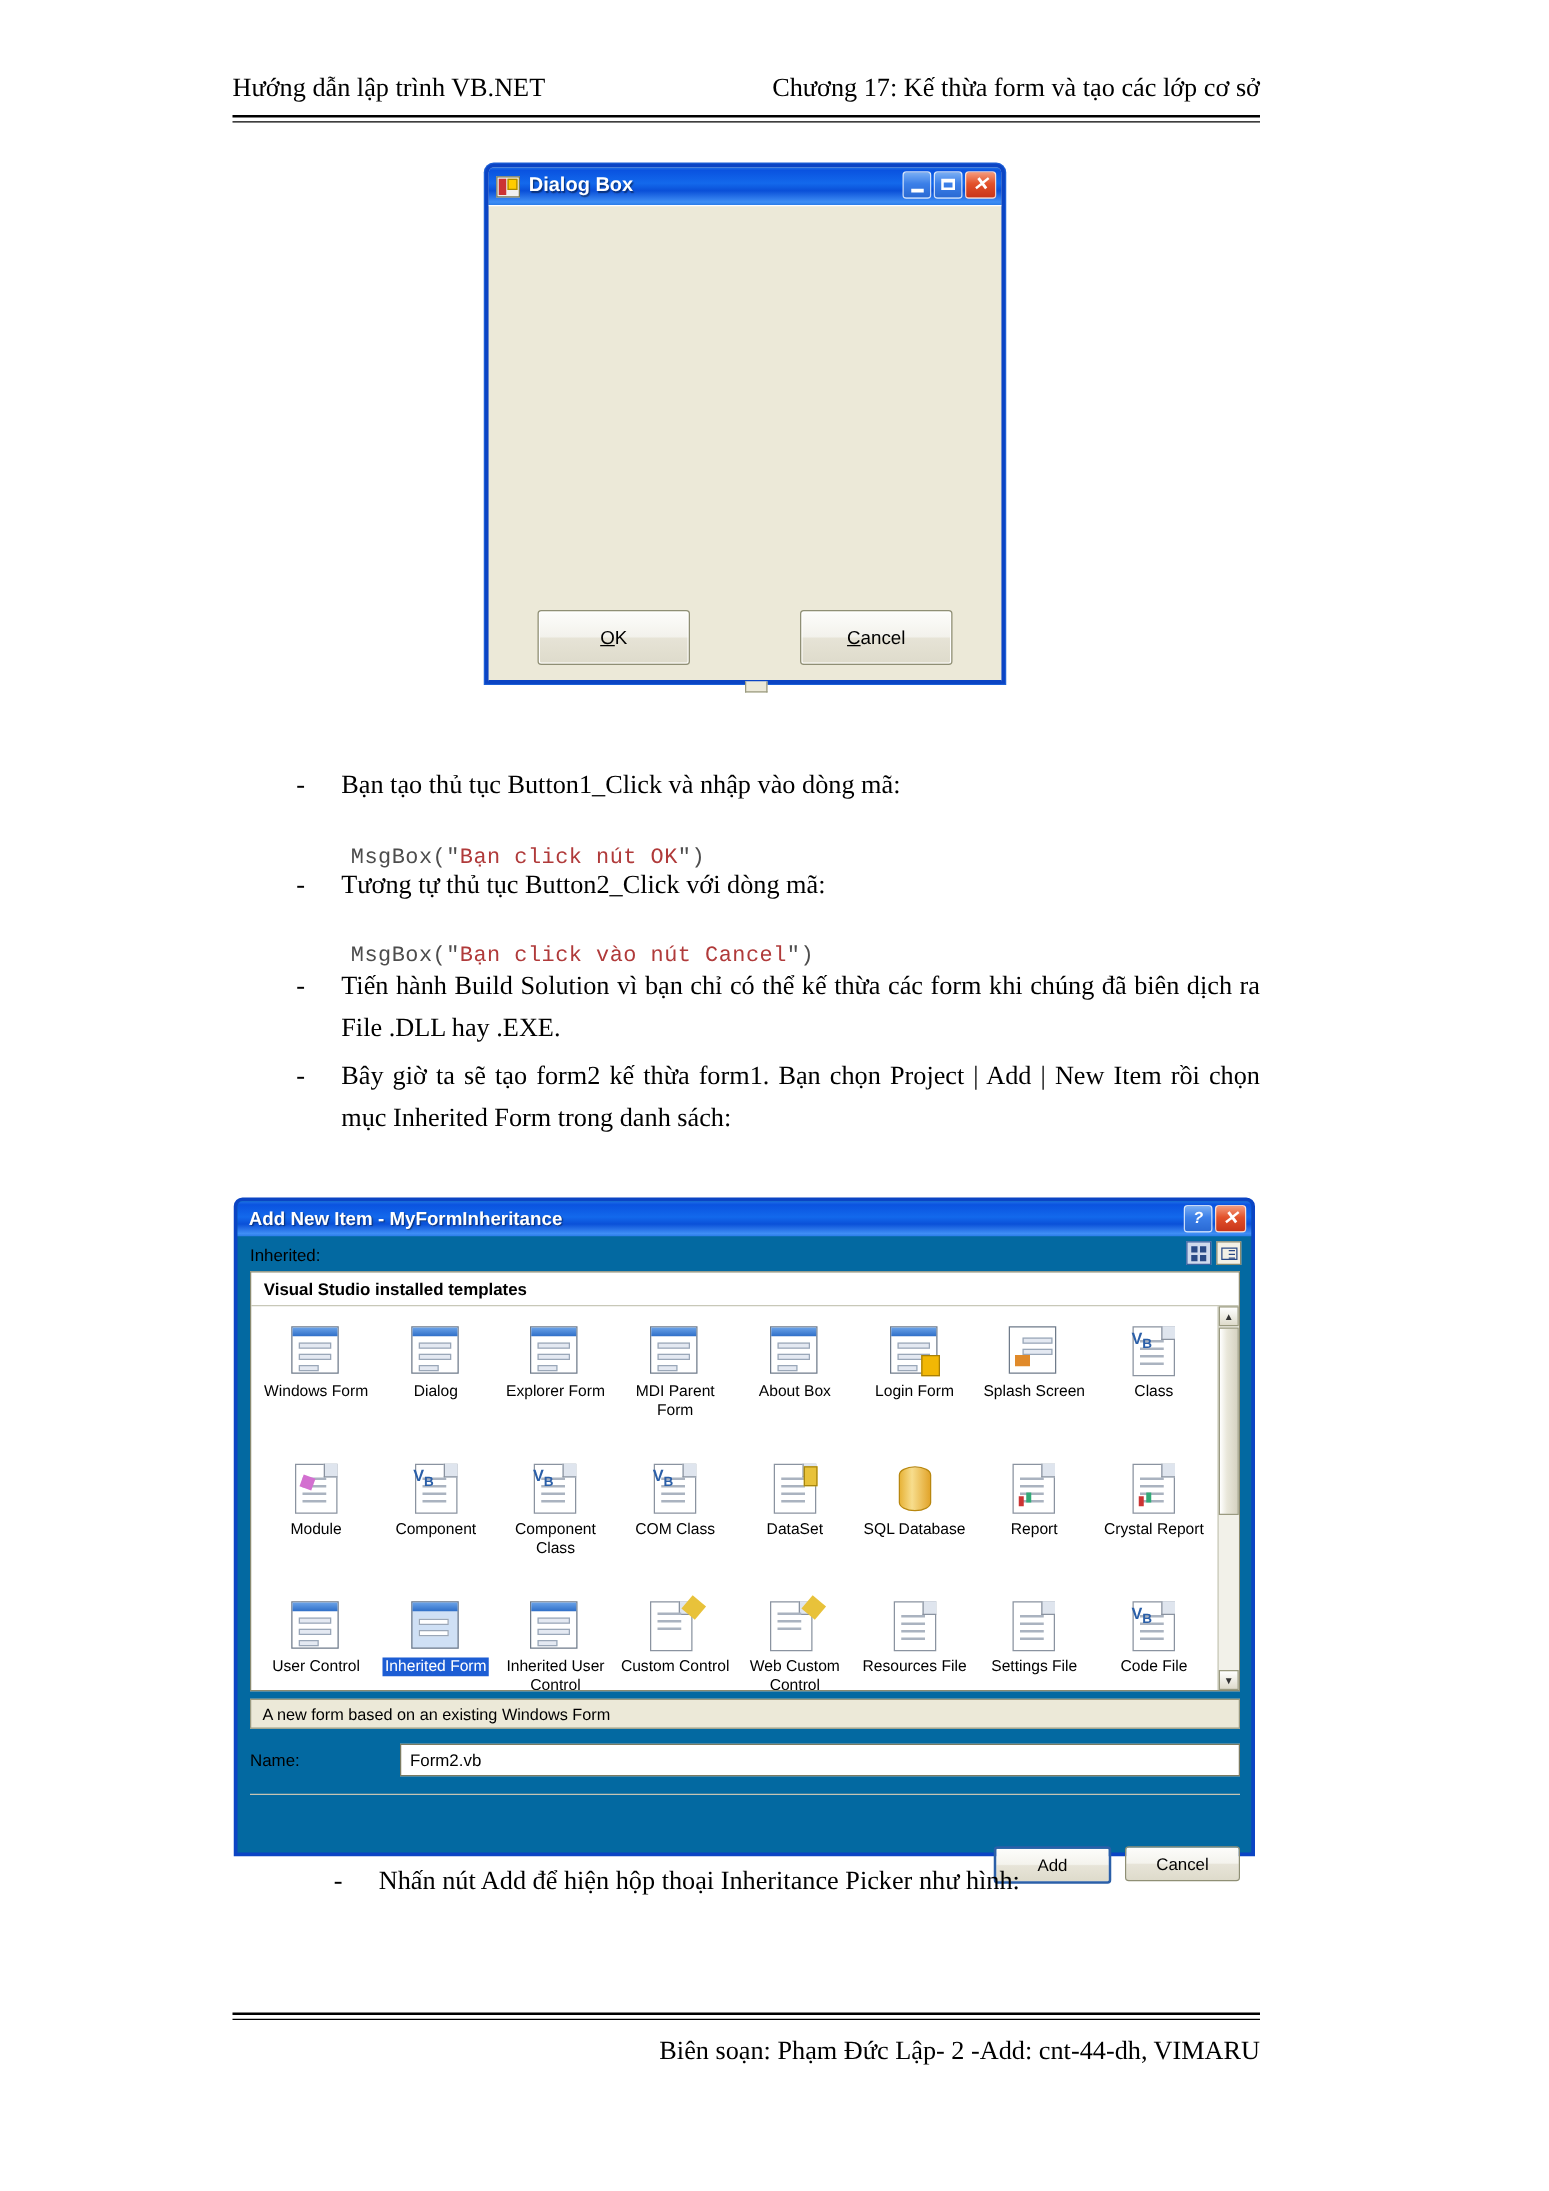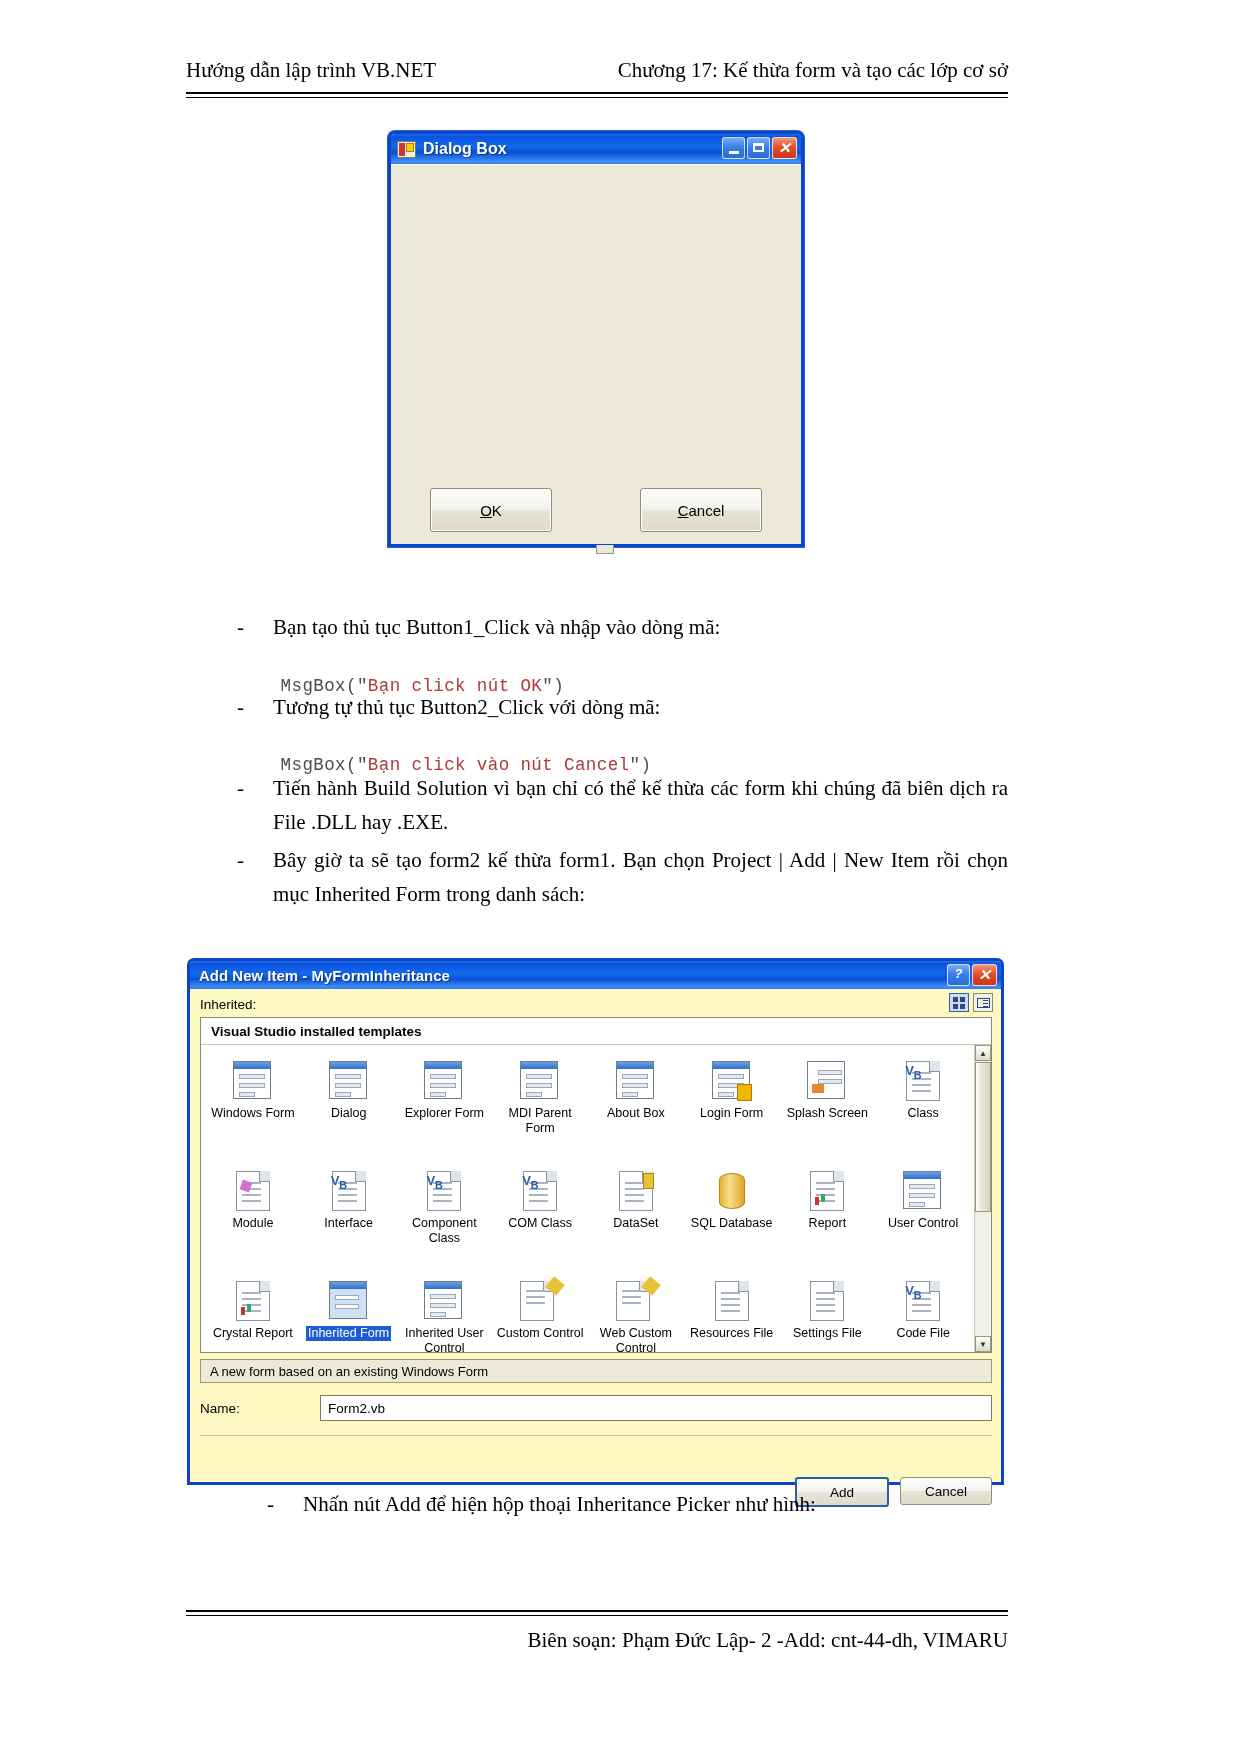--- a/index.html
+++ b/index.html
@@ -85,21 +85,21 @@
     box-shadow:inset 0 0 0 1px #fff;
   }
   .xpbtn u{text-decoration:underline;}
   .winA-bottomline{position:absolute;left:0;right:0;bottom:-3px;height:3px;background:#0b44c4;}
   .winA-tab{position:absolute;left:205px;bottom:-10px;width:16px;height:8px;background:#ece9d8;border:1px solid #9a9a80;border-top:none;}
 
   
   .winB{
     position:absolute;left:187px;top:958px;width:817px;height:527px;
     border:3px solid #0b44c4;border-radius:7px 7px 0 0;
-    background:#fef9c3;box-sizing:border-box;
+    background:#0369a1;box-sizing:border-box;
   }
   .winB-title{
     height:28px;
     background:linear-gradient(180deg,#1d6fe5 0%,#0a53e0 10%,#1369ec 45%,#0a50d8 65%,#3f8ef5 92%,#2b7ce8 100%);
     border-radius:4px 4px 0 0;display:flex;align-items:center;
     padding:0 4px 0 9px;position:relative;
   }
   .winB-title .ttl{
     color:#fff;font-family:"Liberation Sans",sans-serif;font-weight:bold;font-size:15px;
     text-shadow:1px 1px 1px rgba(0,0,0,.45);
@@ -412,21 +412,21 @@
                 <div class="tpl-ico">
                   <div class="ico-doc" style="margin:0 auto;">
                     <div class="fold"></div>
                     <div class="tl" style="top:10px;"></div>
                     <div class="tl" style="top:16px;"></div>
                     <div class="tl" style="top:22px;"></div>
                     <div class="tl" style="top:28px;"></div>
                   </div>
                   <span class="vb-mark" style="left:2px;top:2px;">V<sub>B</sub></span>
                 </div>
-                <div class="tpl-lbl">Interface</div>
+                <div class="tpl-lbl">Component</div>
               </div>
               <div class="tpl-item">
                 <div class="tpl-ico">
                   <div class="ico-doc" style="margin:0 auto;">
                     <div class="fold"></div>
                     <div class="tl" style="top:10px;"></div>
                     <div class="tl" style="top:16px;"></div>
                     <div class="tl" style="top:22px;"></div>
                     <div class="tl" style="top:28px;"></div>
                   </div>
@@ -474,41 +474,41 @@
                     <div class="tl" style="top:16px;"></div>
                     <div class="tl" style="top:22px;"></div>
                     <div class="tl" style="top:28px;"></div>
                   </div>
                   <div style="position:absolute;left:8px;bottom:6px;width:4px;height:8px;background:#c33;box-shadow:6px -3px 0 #3a7;"></div>
                 </div>
                 <div class="tpl-lbl">Report</div>
               </div>
               <div class="tpl-item">
                 <div class="tpl-ico">
+                  <div class="ico-doc" style="margin:0 auto;">
+                    <div class="fold"></div>
+                    <div class="tl" style="top:10px;"></div>
+                    <div class="tl" style="top:16px;"></div>
+                    <div class="tl" style="top:22px;"></div>
+                    <div class="tl" style="top:28px;"></div>
+                  </div>
+                  <div style="position:absolute;left:8px;bottom:6px;width:4px;height:8px;background:#c33;box-shadow:6px -3px 0 #3a7;"></div>
+                </div>
+                <div class="tpl-lbl">Crystal Report</div>
+              </div>
+              <div class="tpl-item">
+                <div class="tpl-ico">
                   <div class="ico-form">
                     <div class="bar"></div>
                     <div class="ln" style="top:12px;width:26px;"></div>
                     <div class="ln" style="top:21px;width:26px;"></div>
                     <div class="ln" style="top:30px;width:16px;"></div>
                   </div>
                 </div>
                 <div class="tpl-lbl">User Control</div>
-              </div>
-              <div class="tpl-item">
-                <div class="tpl-ico">
-                  <div class="ico-doc" style="margin:0 auto;">
-                    <div class="fold"></div>
-                    <div class="tl" style="top:10px;"></div>
-                    <div class="tl" style="top:16px;"></div>
-                    <div class="tl" style="top:22px;"></div>
-                    <div class="tl" style="top:28px;"></div>
-                  </div>
-                  <div style="position:absolute;left:8px;bottom:6px;width:4px;height:8px;background:#c33;box-shadow:6px -3px 0 #3a7;"></div>
-                </div>
-                <div class="tpl-lbl">Crystal Report</div>
               </div>
               <div class="tpl-item sel">
                 <div class="tpl-ico">
                   <div class="ico-form" style="background:#cfe0f5;">
                     <div class="bar"></div>
                     <div class="ln" style="top:13px;width:24px;background:#fff;"></div>
                     <div class="ln" style="top:22px;width:24px;background:#fff;"></div>
                   </div>
                 </div>
                 <div class="tpl-lbl">Inherited Form</div>

